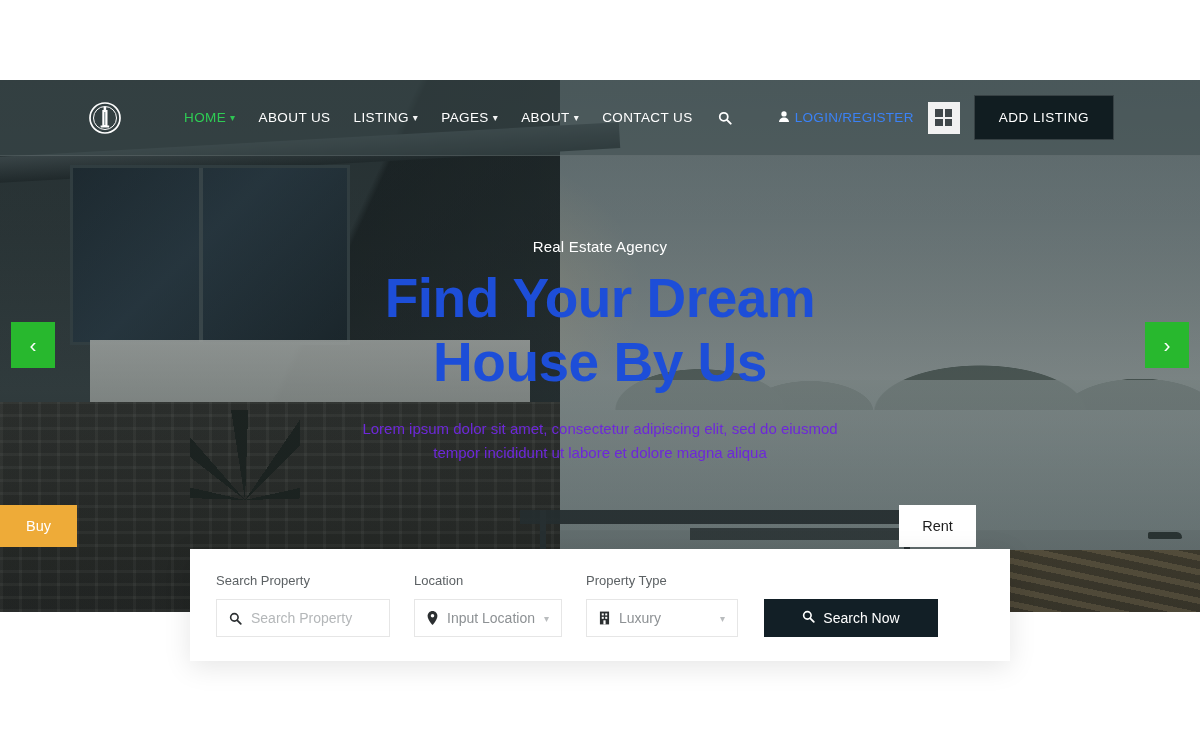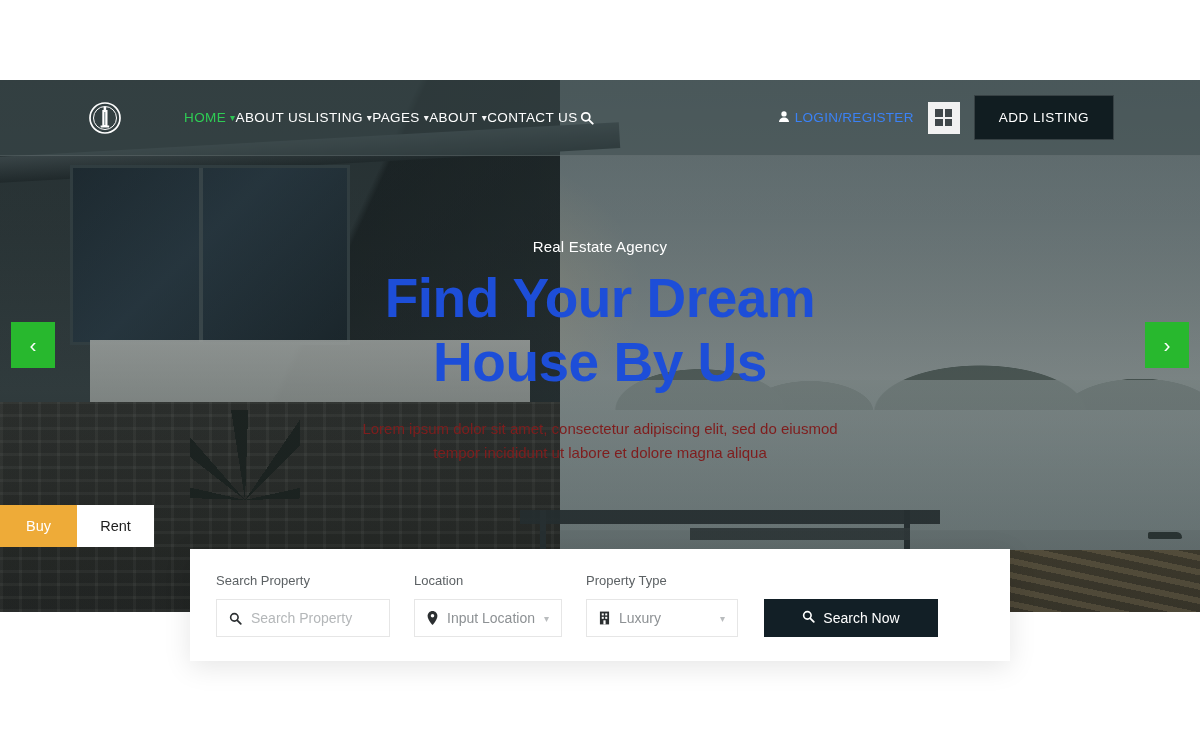--- a/index.html
+++ b/index.html
@@ -121,21 +121,21 @@
     background:rgba(62,76,79,.55);
     border-bottom:1px solid rgba(255,255,255,.10);
     z-index:30;
     display:flex; align-items:center;
   }
   .logo { display:flex; align-items:center; margin-left:88px; gap:8px; }
   .logo-mark { width:34px; height:34px; flex:0 0 34px; }
   .logo-text {
     color:#ffffff; font-size:28px; font-weight:bold; letter-spacing:-.3px;
   }
-  .nav { display:flex; align-items:center; margin-left:62px; }
+  .nav { display:flex; align-items:center; gap:23px; margin-left:62px; }
   .nav-item {
     color:#ffffff; font-size:13.5px; letter-spacing:.4px;
     display:flex; align-items:center; gap:4px; cursor:pointer; white-space:nowrap;
   }
   .nav-item.active { color:#2ecc54; }
   .caret { font-size:10px; line-height:1; opacity:.95; }
   .nav-search { margin-left:2px; color:#fff; display:flex; align-items:center; cursor:pointer; }
 
   .header-right { display:flex; align-items:center; margin-left:auto; margin-right:86px; gap:14px; }
   .login {
@@ -157,37 +157,37 @@
   .hero-content {
     position:absolute; left:0; top:156px; width:1200px;
     text-align:center; z-index:20;
   }
   .eyebrow { color:#ffffff; font-size:15px; margin-top:82px; letter-spacing:.2px; }
   .hero-title {
     color:#1d4ed8; font-size:55px; font-weight:bold; line-height:1.16;
     margin-top:12px; letter-spacing:-.5px;
   }
   .hero-sub {
-    color:#7f1d1d; font-size:15px; line-height:1.62; margin-top:22px;
+    color:#6d28d9; font-size:15px; line-height:1.62; margin-top:22px;
   }
 
   
   .arrow {
     position:absolute; top:322px; width:44px; height:46px;
     background:#28b82e; color:#fff;
     display:flex; align-items:center; justify-content:center;
     font-size:21px; cursor:pointer; z-index:25;
   }
   .arrow-prev { left:11px; }
   .arrow-next { right:11px; }
 
   
   .tabs {
-    position:absolute; left:0; top:505px; width:1200px;
-    display:flex; justify-content:flex-start; z-index:26;
+    position:absolute; left:0; top:505px; width:976px;
+    display:flex; justify-content:space-between; z-index:26;
   }
   .tab {
     width:77px; height:42px; display:flex; align-items:center; justify-content:center;
     font-size:14.5px; cursor:pointer;
   }
   .tab.buy { background:#eeab38; color:#ffffff; }
   .tab.rent { background:#ffffff; color:#1d1d1d; }
 
   
   .search-panel {

